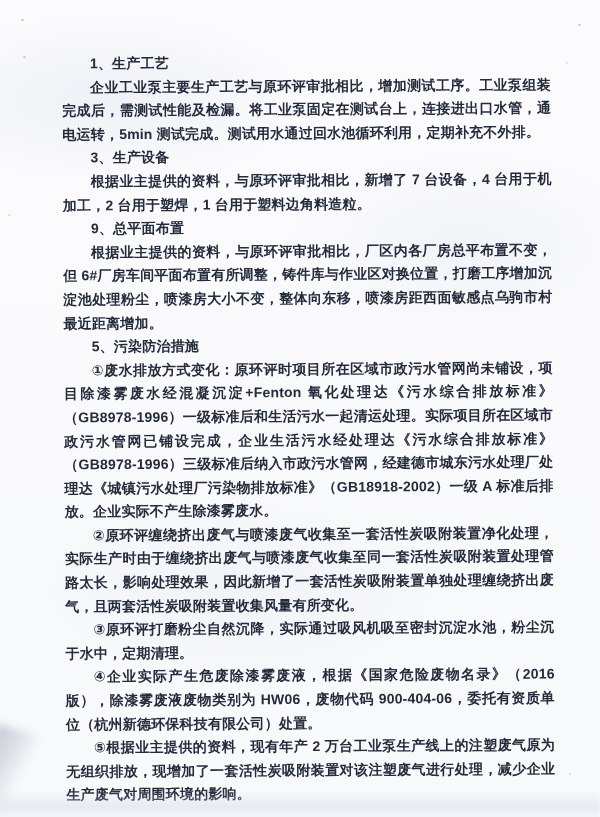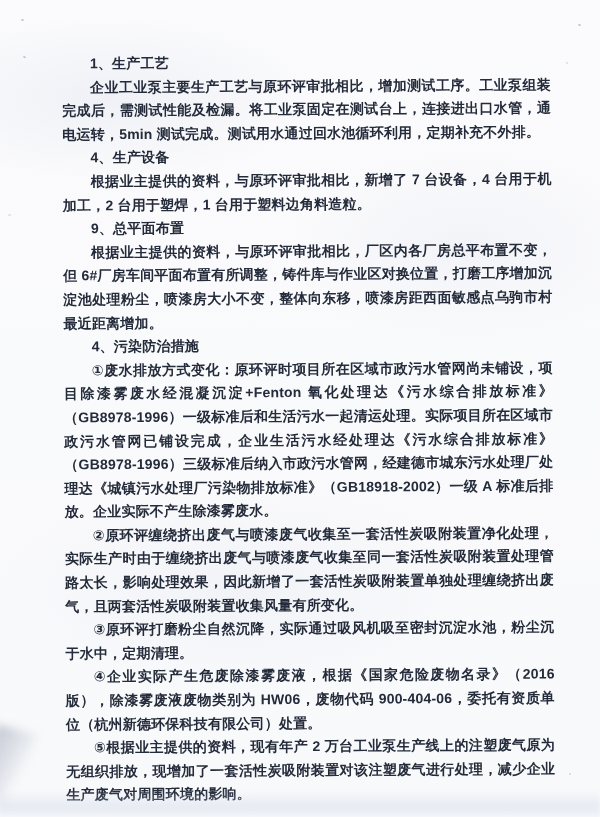--- a/index.html
+++ b/index.html
@@ -60,25 +60,25 @@
 </head>
 <body>
 
 <div class="page">
 
   <div class="scan-rotate">
     <div class="text-block">
 
       <p class="para heading"><span>1、生产工艺</span></p>
         <p class="para body"><span>企业工业泵主要生产工艺与原环评审批相比，增加测试工序。工业泵组装完成后，需测试性能及检漏。将工业泵固定在测试台上，连接进出口水管，通电运转，5min 测试完成。测试用水通过回水池循环利用，定期补充不外排。</span></p>
-        <p class="para heading"><span>4、生产设备</span></p>
+        <p class="para heading"><span>3、生产设备</span></p>
         <p class="para body"><span>根据业主提供的资料，与原环评审批相比，新增了 7 台设备，4 台用于机加工，2 台用于塑焊，1 台用于塑料边角料造粒。</span></p>
         <p class="para heading"><span>9、总平面布置</span></p>
         <p class="para body"><span>根据业主提供的资料，与原环评审批相比，厂区内各厂房总平布置不变，但 6#厂房车间平面布置有所调整，铸件库与作业区对换位置，打磨工序增加沉淀池处理粉尘，喷漆房大小不变，整体向东移，喷漆房距西面敏感点乌驹市村最近距离增加。</span></p>
-        <p class="para heading"><span>4、污染防治措施</span></p>
+        <p class="para heading"><span>5、污染防治措施</span></p>
         <p class="para body"><span>①废水排放方式变化：原环评时项目所在区域市政污水管网尚未铺设，项目除漆雾废水经混凝沉淀+Fenton 氧化处理达《污水综合排放标准》（GB8978-1996）一级标准后和生活污水一起清运处理。实际项目所在区域市政污水管网已铺设完成，企业生活污水经处理达《污水综合排放标准》（GB8978-1996）三级标准后纳入市政污水管网，经建德市城东污水处理厂处理达《城镇污水处理厂污染物排放标准》（GB18918-2002）一级 A 标准后排放。企业实际不产生除漆雾废水。</span></p>
         <p class="para body"><span>②原环评缠绕挤出废气与喷漆废气收集至一套活性炭吸附装置净化处理，实际生产时由于缠绕挤出废气与喷漆废气收集至同一套活性炭吸附装置处理管路太长，影响处理效果，因此新增了一套活性炭吸附装置单独处理缠绕挤出废气，且两套活性炭吸附装置收集风量有所变化。</span></p>
         <p class="para body"><span>③原环评打磨粉尘自然沉降，实际通过吸风机吸至密封沉淀水池，粉尘沉于水中，定期清理。</span></p>
         <p class="para body"><span>④企业实际产生危废除漆雾废液，根据《国家危险废物名录》（2016 版），除漆雾废液废物类别为 HW06，废物代码 900-404-06，委托有资质单位（杭州新德环保科技有限公司）处置。</span></p>
         <p class="para body"><span>⑤根据业主提供的资料，现有年产 2 万台工业泵生产线上的注塑废气原为无组织排放，现增加了一套活性炭吸附装置对该注塑废气进行处理，减少企业生产废气对周围环境的影响。</span></p>
         <div class="page-number">- 2 -</div>
     </div>
   </div>
 
   <div class="corner-shadow"></div>

